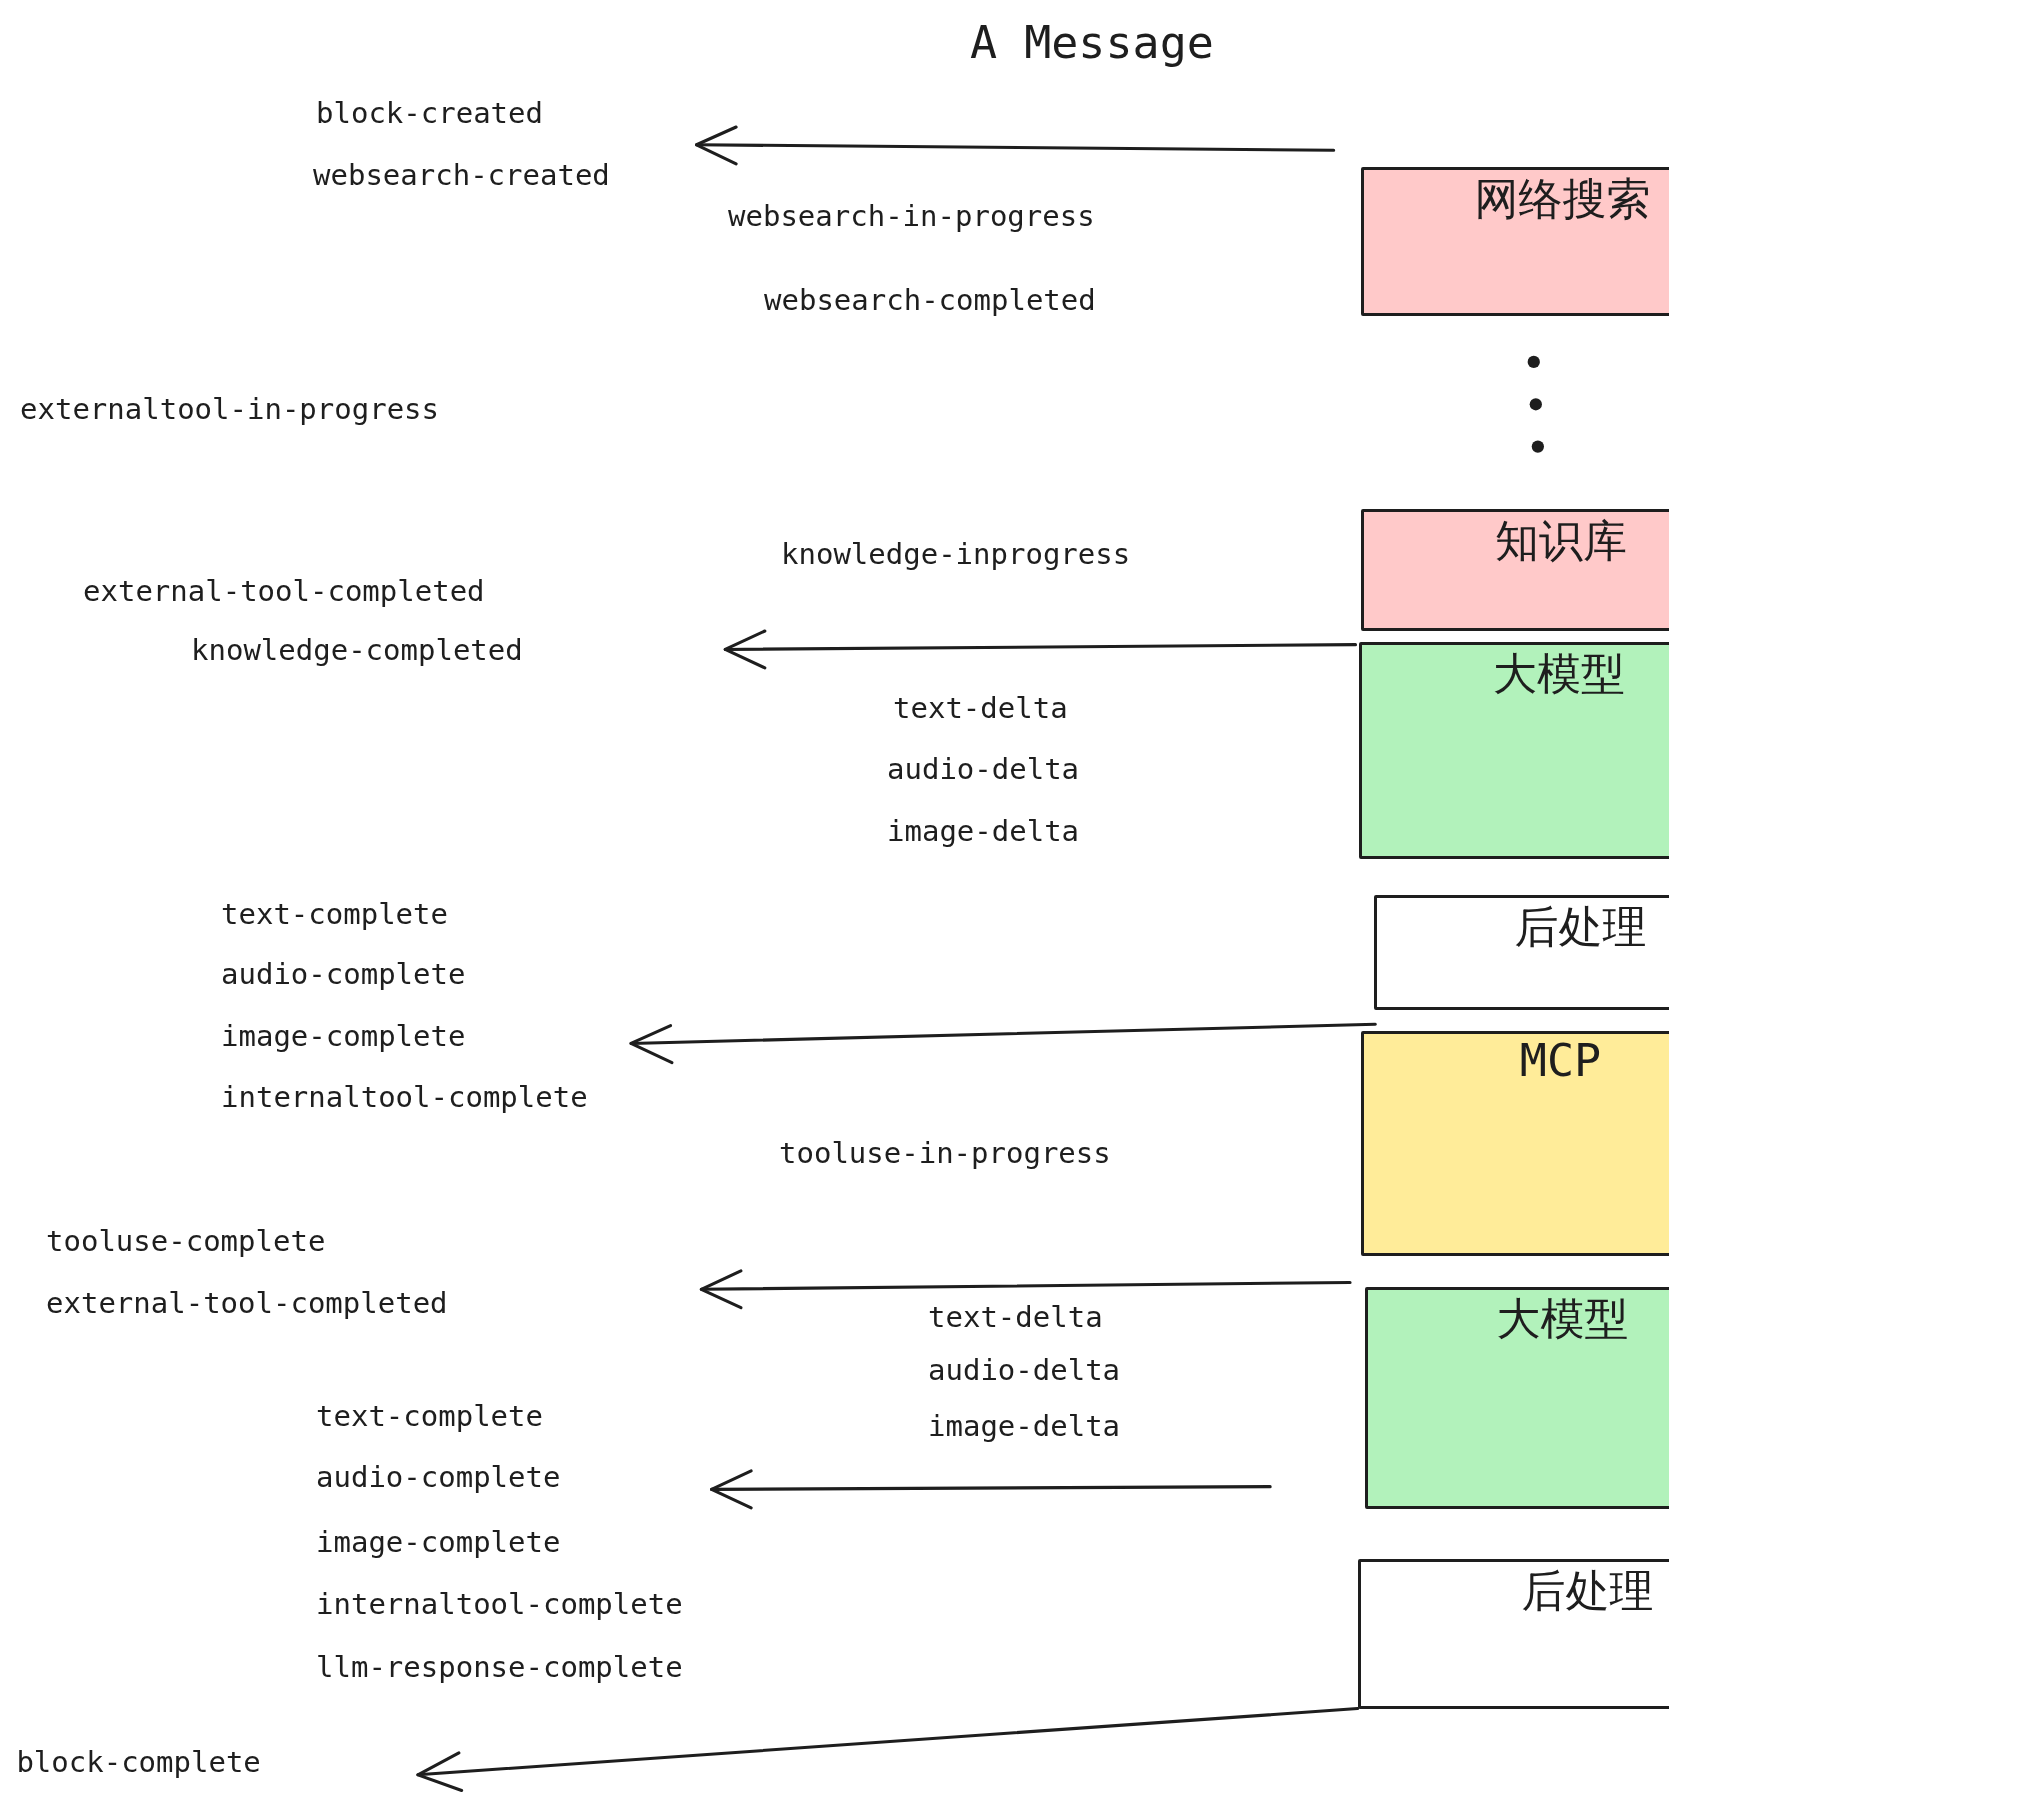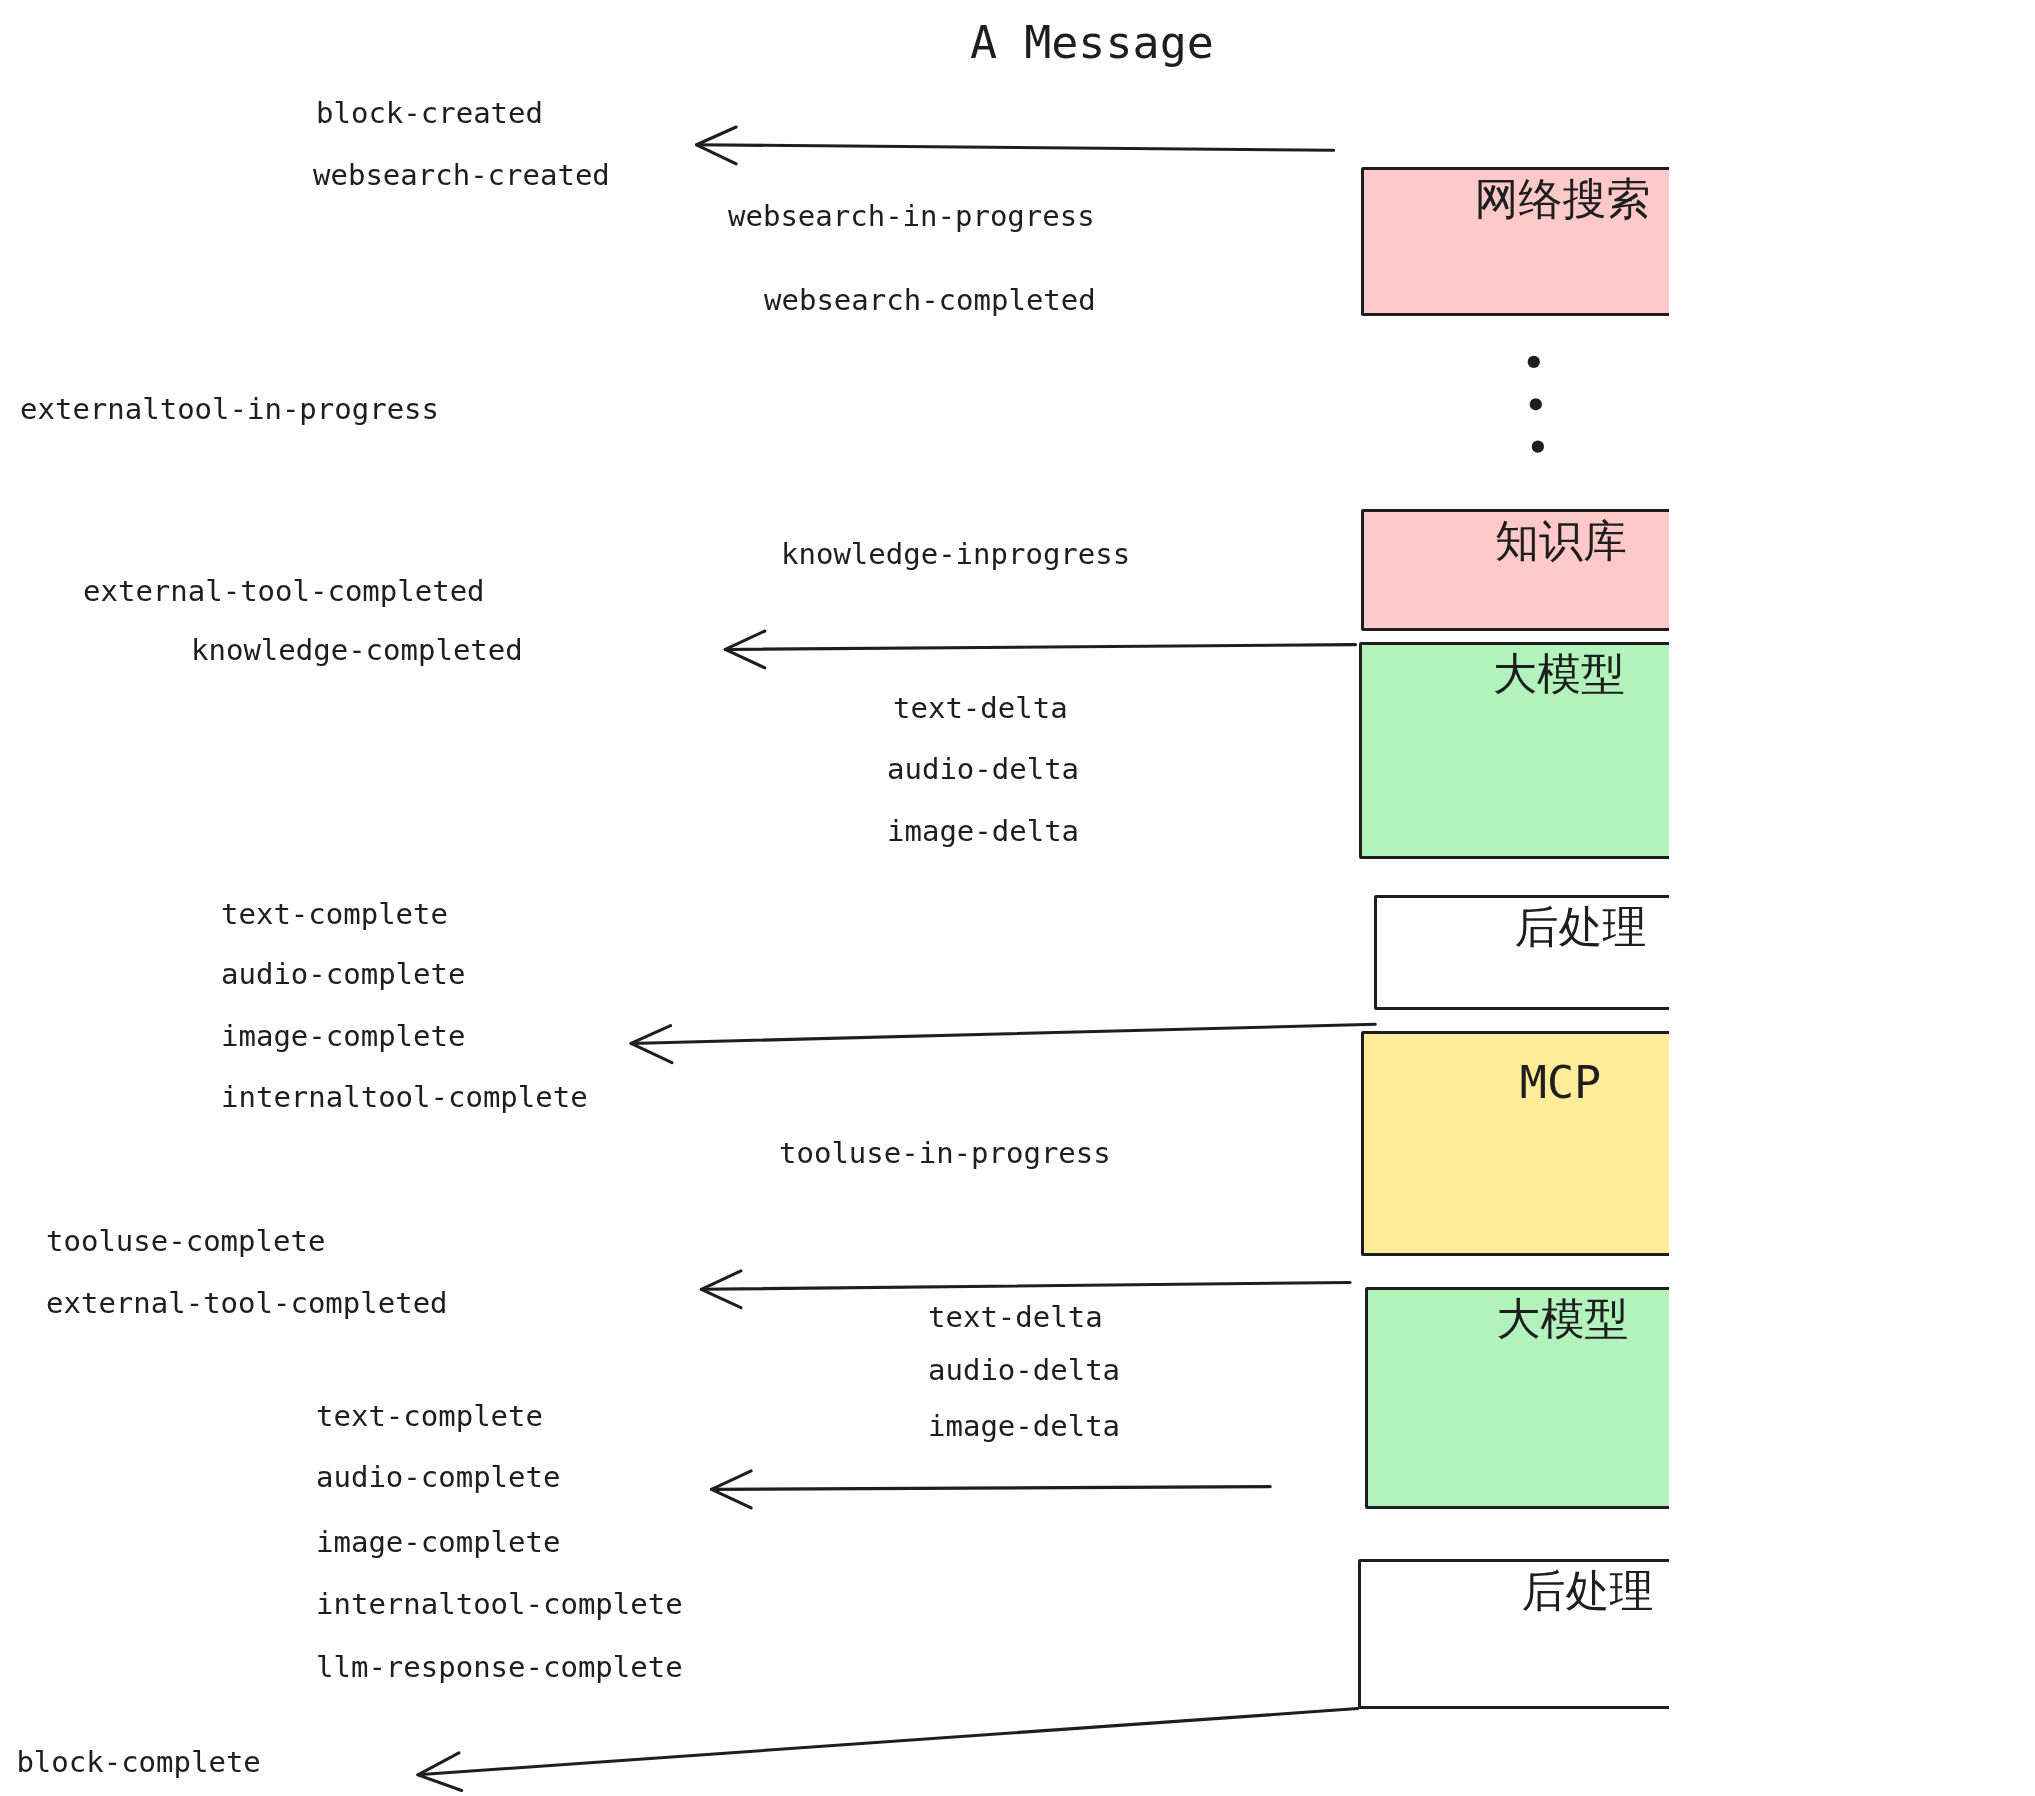--- a/index.html
+++ b/index.html
@@ -36,21 +36,20 @@
   }
   .box .lbl{
     font-family:"DejaVu Sans","Liberation Sans",sans-serif;
     font-size:44px;
     color:#1e1e1e;
     white-space:nowrap;
   }
   .box .lbl.mono{
     font-family:"DejaVu Sans Mono","Liberation Mono",monospace;
     font-size:45px;
-    margin-top:22px;
   }
   .fill-pink{background:#ffc9c9;}
   .fill-green{background:#b2f2bb;}
   .fill-yellow{background:#ffec99;}
   .fill-white{background:#ffffff;}
   .cjk{
     position:absolute;
     font-family:"DejaVu Sans","Liberation Sans",sans-serif;
     font-size:36px;
     line-height:1.2;

